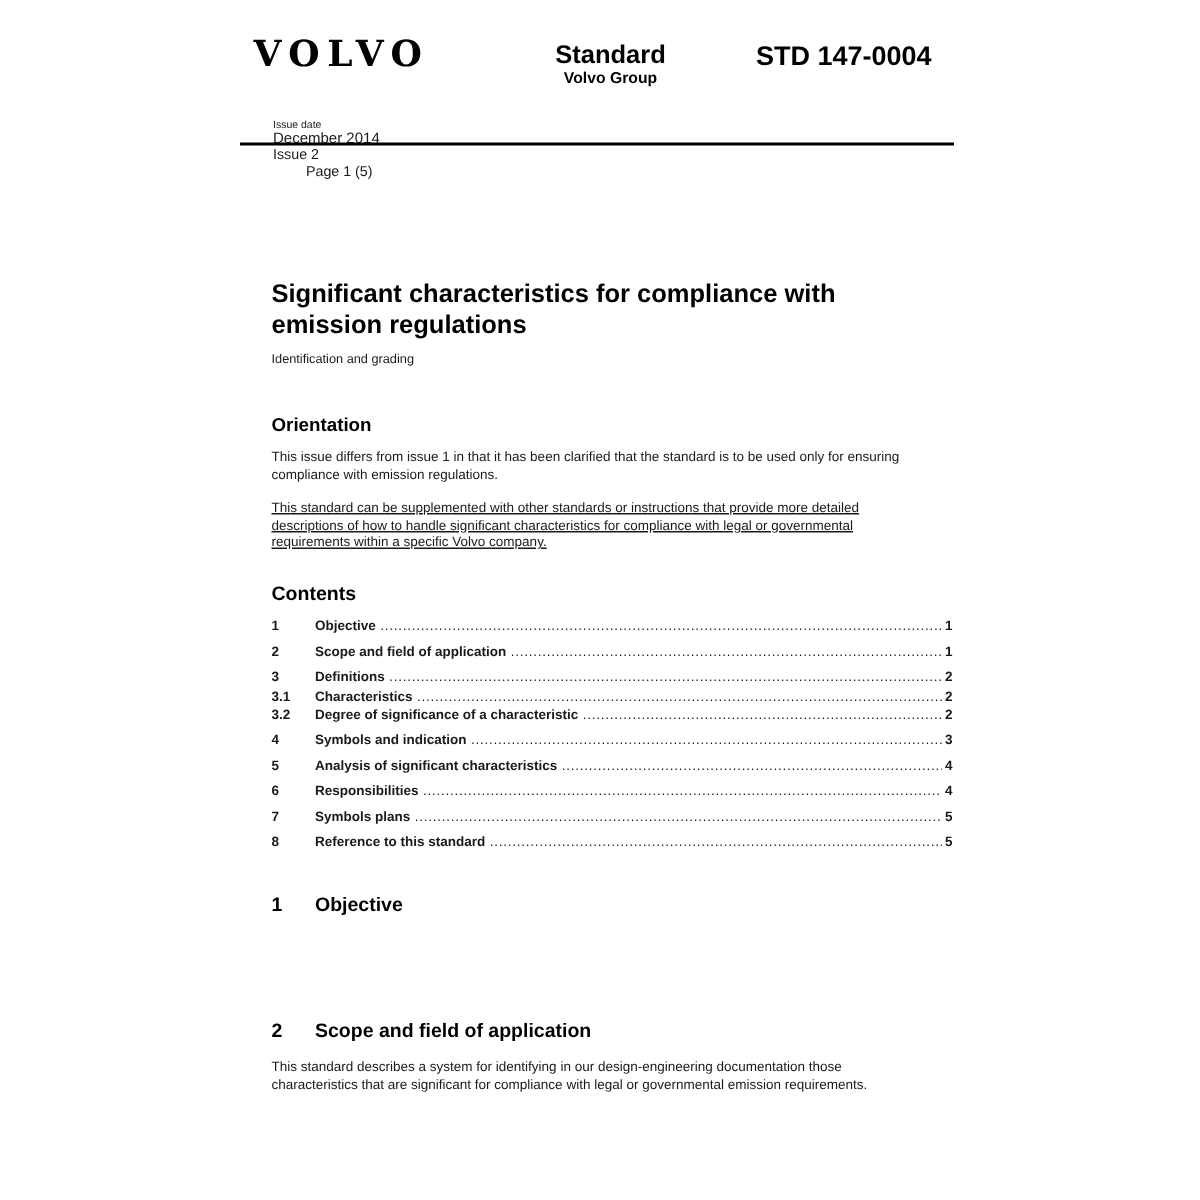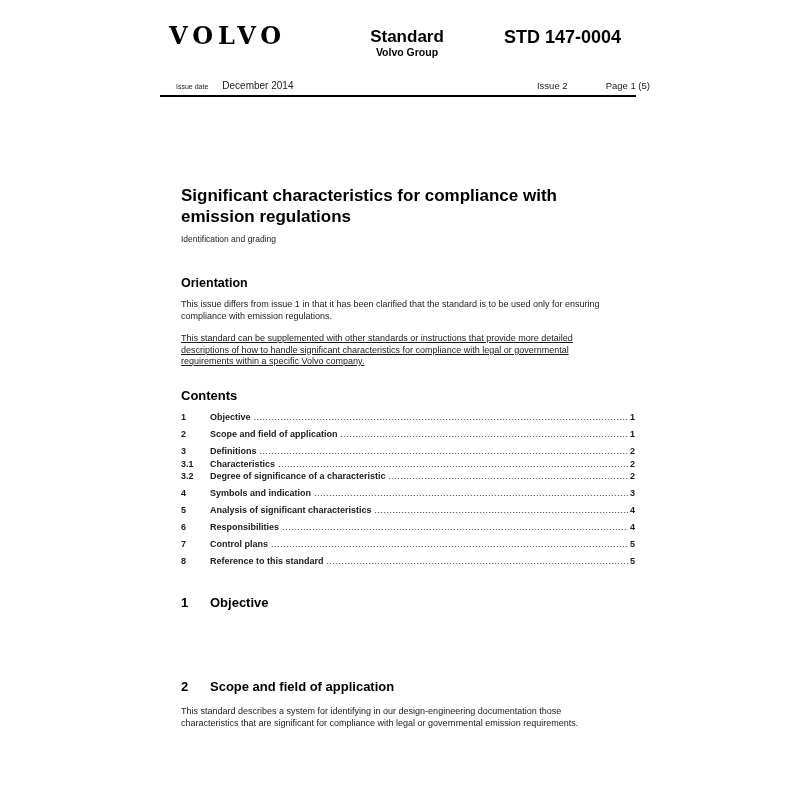--- a/index.html
+++ b/index.html
@@ -22,28 +22,28 @@
     position: absolute; left: 352px; top: 27px; width: 110px;
     text-align: center; color: #000;
   }
   .doc-type { font-size: 17px; font-weight: bold; line-height: 19px; }
   .org { font-size: 10.5px; font-weight: bold; line-height: 13px; }
   .doc-number {
     position: absolute; left: 504px; top: 27px;
     font-size: 18px; font-weight: bold; color: #000;
   }
   .issue-row {
-    position: absolute; left: 176px; top: 80px; width: 476px;
-    display: flex; align-items: baseline; padding-right: 2px; box-sizing: border-box;
+    position: absolute; left: 147px; top: 80px; width: 476px;
+    display: flex; align-items: baseline; padding-right: 2px; box-sizing: border-box; flex-direction: column;
   }
   .issue-date-label { font-size: 7px; }
   .issue-date-value { font-size: 10px; margin-left: 14px; }
   .issue-spacer { flex: 1; }
   .issue-label { font-size: 9.5px; }
-  .page-label { font-size: 9.5px; margin-left: 16px; padding-left: 22px; }
+  .page-label { font-size: 9.5px; margin-left: 35px; padding-left: 22px; }
   .header-rule {
     position: absolute; left: 160px; top: 95px; width: 476px;
     border-top: 2px solid #000; height: 0;
   }
 
   
   .notice-box {
     position: absolute; left: 178px; top: 126px;
     border: 2px solid #000;
     padding: 4px 7px 5px;
@@ -188,21 +188,21 @@
 
   <div class="toc-row toc-main">
     <span class="toc-num">6</span>
     <span class="toc-title">Responsibilities</span>
     <span class="toc-leader"></span>
     <span class="toc-page">4</span>
   </div>
 
   <div class="toc-row toc-main">
     <span class="toc-num">7</span>
-    <span class="toc-title">Control plans</span>
+    <span class="toc-title">Symbols plans</span>
     <span class="toc-leader"></span>
     <span class="toc-page">5</span>
   </div>
 
   <div class="toc-row toc-main">
     <span class="toc-num">8</span>
     <span class="toc-title">Reference to this standard</span>
     <span class="toc-leader"></span>
     <span class="toc-page">5</span>
   </div>

